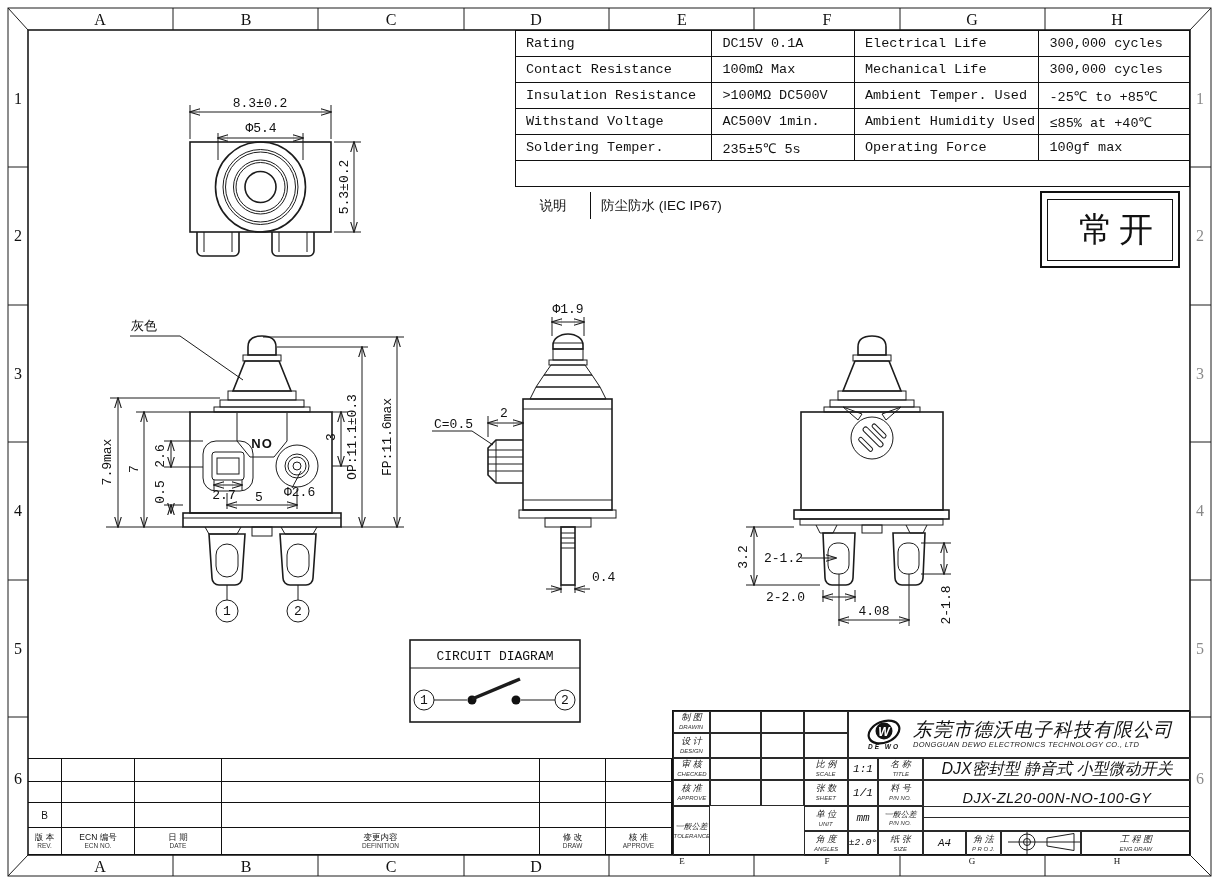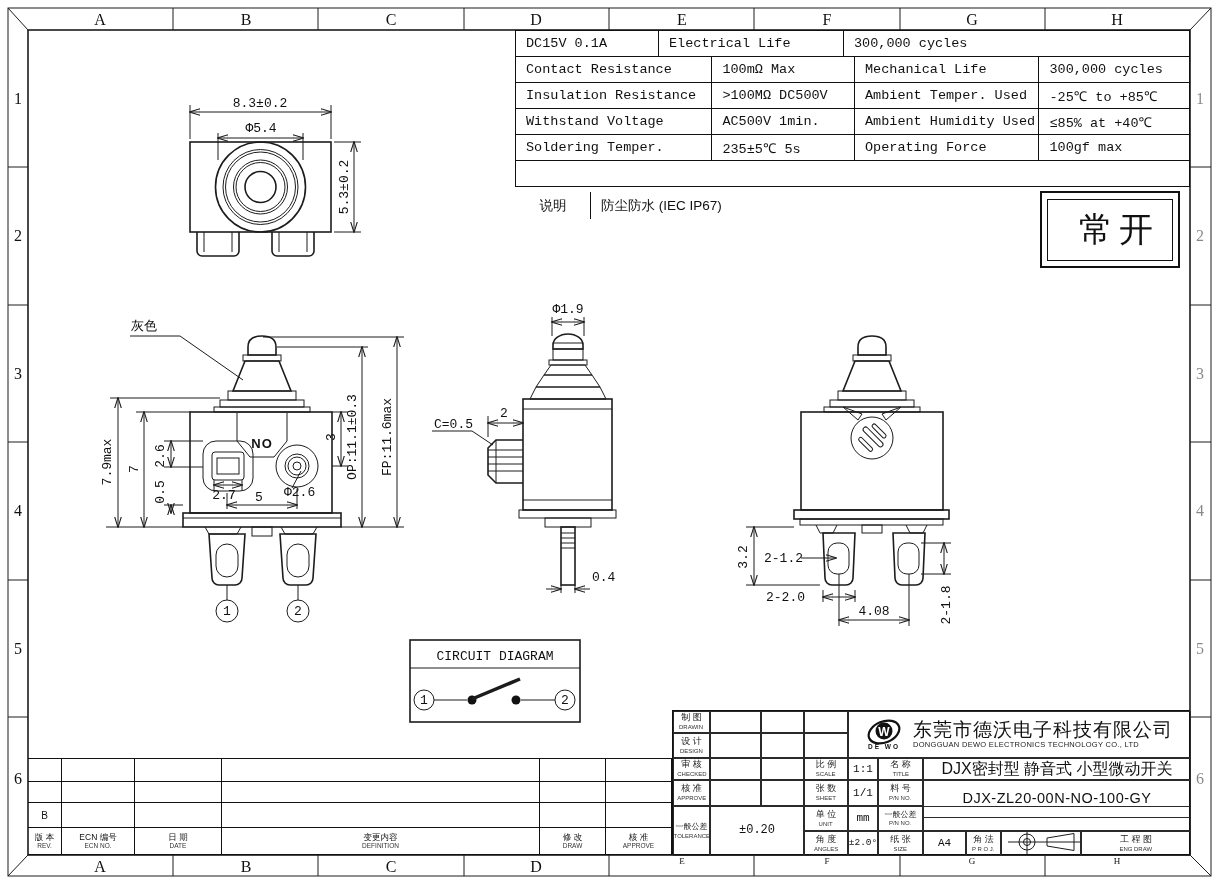--- a/index.html
+++ b/index.html
@@ -23,21 +23,21 @@
   .c1{width:197px}.c2{width:143px}.c3{width:185px}.c4{width:150px;border-right:none}
   .n1{width:75px;justify-content:center;padding-left:0;font-family:"Liberation Sans",sans-serif;}
   .n2{flex:1;border-right:none;font-family:"Liberation Sans",sans-serif;}
   
   .state{left:1040px;top:191px;width:140px;height:77px;border:2px solid #111;display:flex;align-items:center;justify-content:center;}
   .state-inner{border:1.5px solid #111;width:126px;height:62px;display:flex;align-items:center;justify-content:center;
                font-size:34px;letter-spacing:6px;box-sizing:border-box;padding-left:18px;}
   
   .tblock{left:672px;top:710px;width:518px;height:145px;border:1.5px solid #111;font-size:9px;}
   .tc{position:absolute;border:1px solid #2a2a2a;box-sizing:border-box;display:flex;flex-direction:column;
-      align-items:center;justify-content:center;line-height:1.1;overflow:hidden;}
+      align-items:center;justify-content:center;line-height:1.1;overflow:hidden;font-style:italic;}
   .tc .cn{font-size:9px;color:#222;white-space:nowrap;}
   .tc .en{font-size:6.5px;color:#333;white-space:nowrap;transform:scale(.92);}
   .tc.val{font-family:"Liberation Mono","DejaVu Sans Mono",monospace;font-size:11px;}
   .tc.big{font-size:16px;white-space:nowrap;}
   .tc.pn{font-size:14.5px;letter-spacing:.5px;white-space:nowrap;}
   .company{flex-direction:row !important;gap:6px;justify-content:flex-start !important;padding-left:12px;}
   .co-cn{font-size:19px;white-space:nowrap;letter-spacing:1px;}
   .co-en{font-size:7.5px;white-space:nowrap;letter-spacing:.3px;color:#222;}
   
   .rev{left:28px;top:758px;width:644px;height:97px;font-size:8.5px;}
@@ -346,20 +346,21 @@
     <line x1="1008" y1="842" x2="1080" y2="842"></line>
     <circle cx="1027" cy="842" r="8"></circle>
     <circle cx="1027" cy="842" r="3.5"></circle>
     <line x1="1027" y1="830" x2="1027" y2="854"></line>
     <path d="M1047,838 L1074,833.5 L1074,850.5 L1047,846 Z"></path>
   </g>
 </svg>
 
   <div class="ovl spec">
     <div class="srow">
+      <div class="c c1">Rating</div>
       <div class="c c2">DC15V 0.1A</div>
       <div class="c c3">Electrical Life</div>
       <div class="c c4">300,000 cycles</div>
     </div>
     <div class="srow">
       <div class="c c1">Contact Resistance</div>
       <div class="c c2">100mΩ Max</div>
       <div class="c c3">Mechanical Life</div>
       <div class="c c4">300,000 cycles</div>
     </div>
@@ -416,21 +417,20 @@
     <div class="tc" style="left:37px;top:0;width:51px;height:22px"></div>
     <div class="tc" style="left:88px;top:0;width:43px;height:22px"></div>
     <div class="tc" style="left:131px;top:0;width:44px;height:22px"></div>
     <div class="tc" style="left:37px;top:22px;width:51px;height:25px"></div>
     <div class="tc" style="left:88px;top:22px;width:43px;height:25px"></div>
     <div class="tc" style="left:131px;top:22px;width:44px;height:25px"></div>
     <div class="tc" style="left:37px;top:47px;width:51px;height:22px"></div>
     <div class="tc" style="left:88px;top:47px;width:43px;height:22px"></div>
     <div class="tc" style="left:37px;top:69px;width:51px;height:26px"></div>
     <div class="tc" style="left:88px;top:69px;width:43px;height:26px"></div>
-    <div class="tc val" style="left:37px;top:95px;width:94px;height:50px;font-size:12px">±0.20</div>
 
     <div class="tc company" style="left:175px;top:0;width:343px;height:47px">
       <svg width="46" height="32" viewBox="0 0 46 32">
         <ellipse cx="23" cy="13" rx="16" ry="10.5" transform="rotate(-22 23 13)" fill="none" stroke="#111" stroke-width="2.2"></ellipse>
         <circle cx="23" cy="12" r="8.5" fill="#111"></circle>
         <text x="23" y="16.5" fill="#fff" font-size="12" font-weight="bold" text-anchor="middle" font-family="Liberation Sans, sans-serif">W</text>
         <text x="23" y="30" fill="#111" font-size="6.5" font-weight="bold" letter-spacing="2" text-anchor="middle" font-family="Liberation Sans, sans-serif">DE WO</text>
       </svg>
       <div>
         <div class="co-cn">东莞市德沃电子科技有限公司</div>

